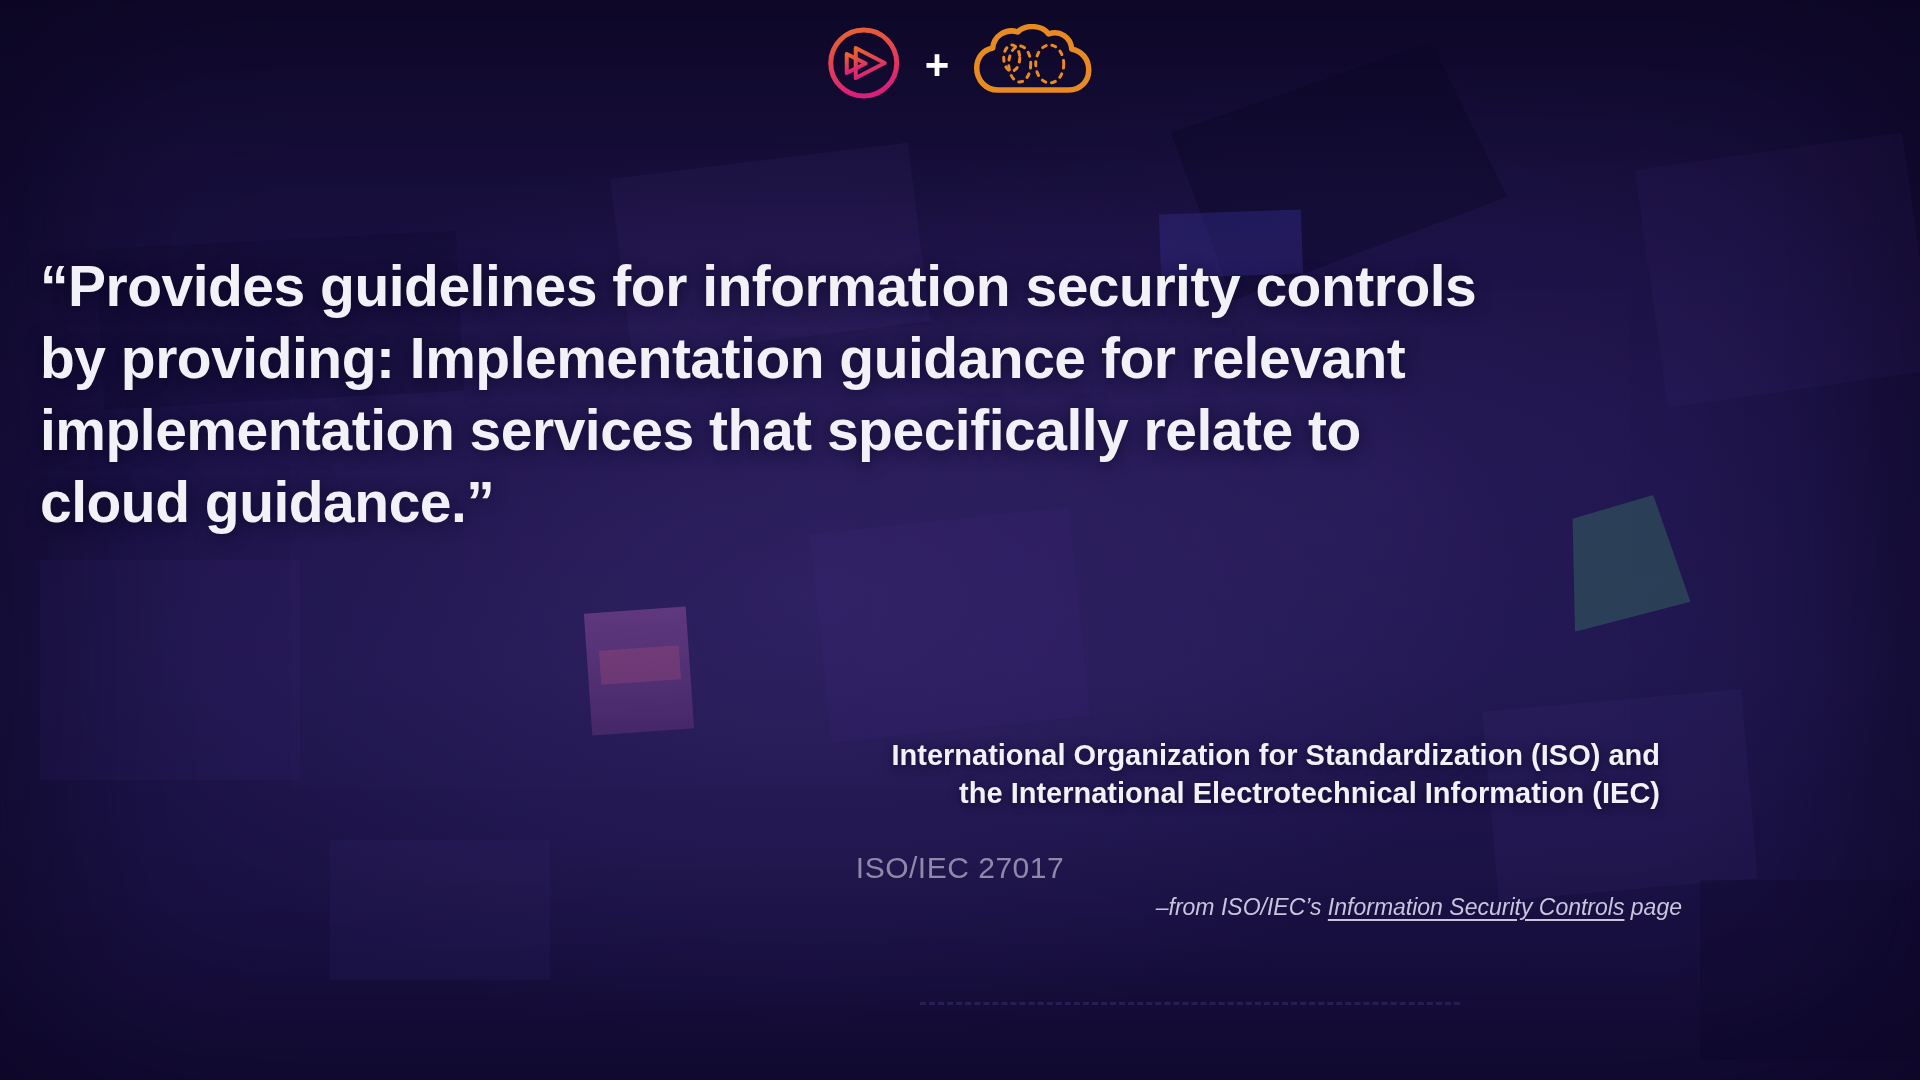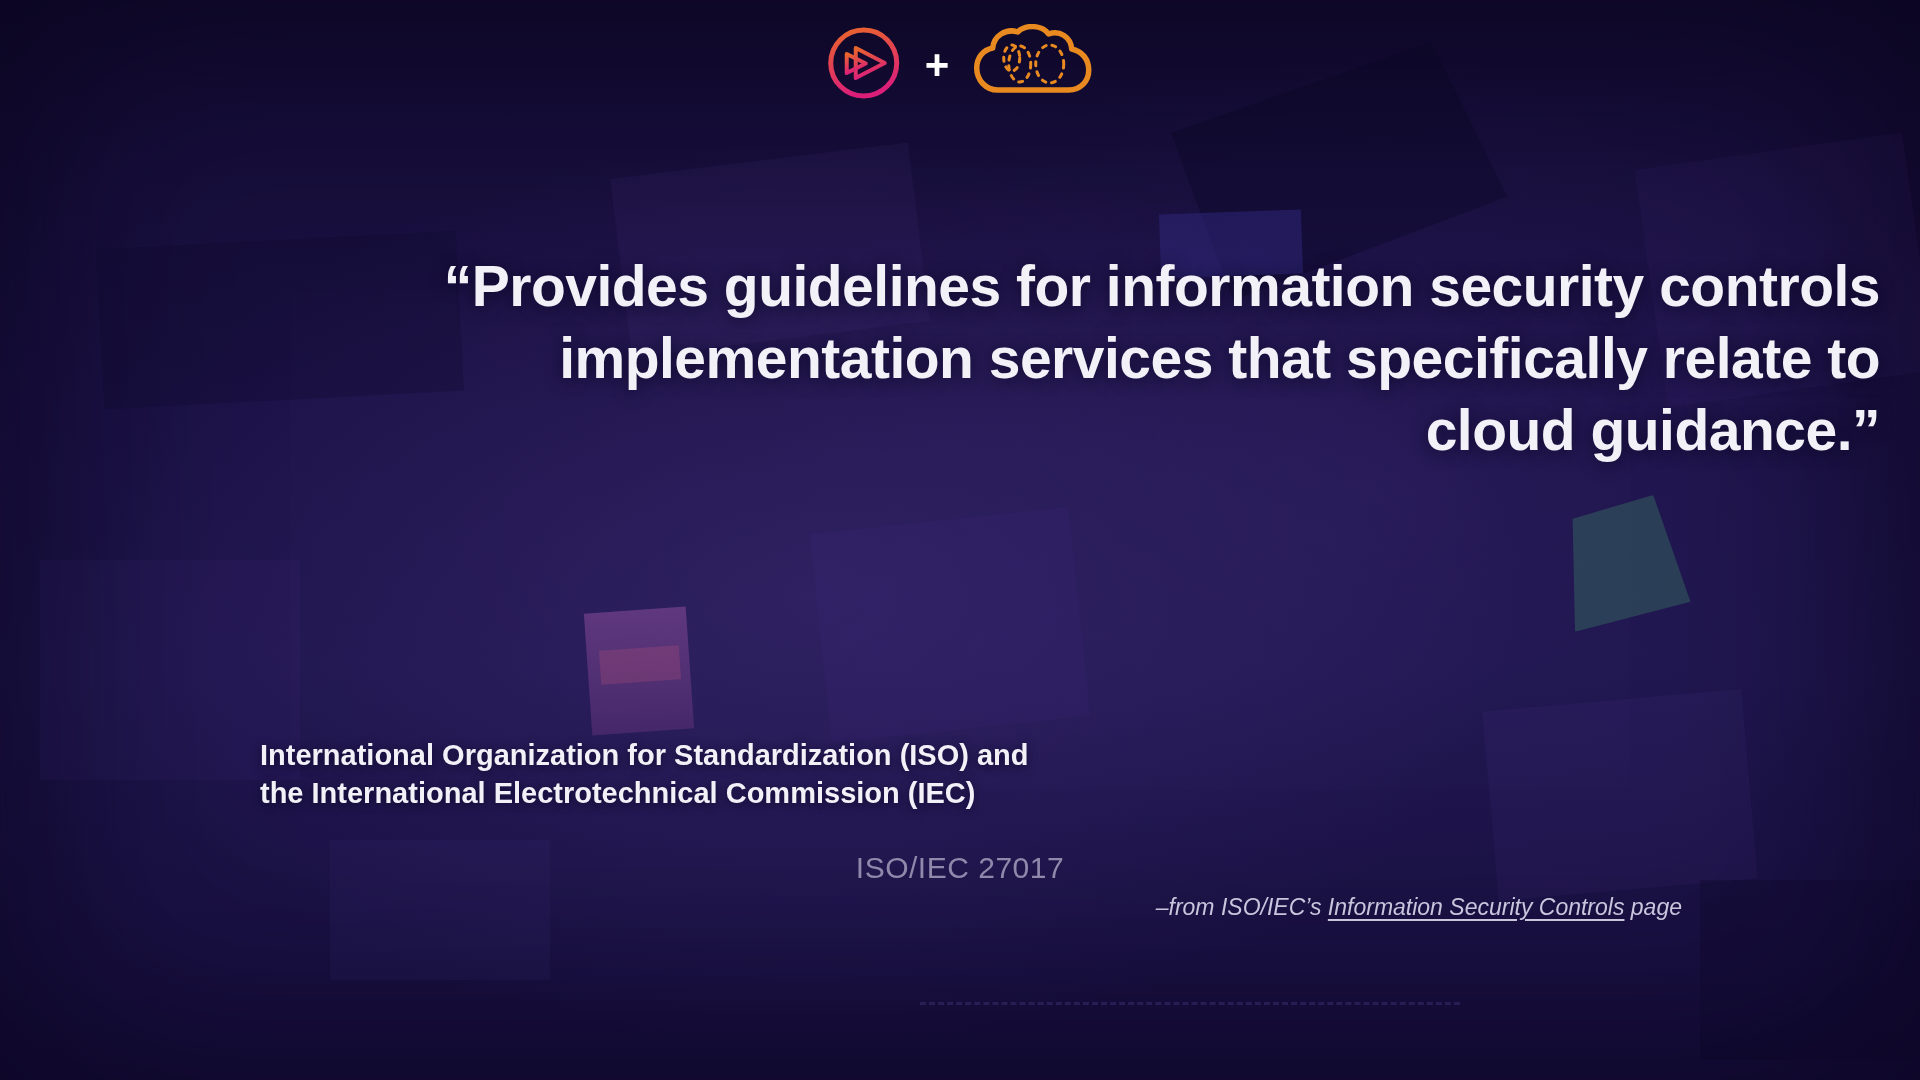--- a/index.html
+++ b/index.html
@@ -17,28 +17,28 @@
   .brand-row{
     position:absolute;top:24px;left:50%;transform:translateX(-50%);
     display:flex;align-items:center;gap:24px;
   }
   .plus{
     color:#ffffff;font-size:42px;font-weight:900;line-height:1;
     transform:translateY(2px);
   }
   .quote{
     position:absolute;top:250px;left:50%;transform:translateX(-50%);
-    width:1840px;text-align:right;
+    width:1840px;text-align:left;
     color:#F2F1F7;font-weight:700;font-size:57px;line-height:72px;
     letter-spacing:-0.5px;
     text-shadow:0 2px 16px rgba(8,4,28,0.65);
   }
   .attribution{
     position:absolute;top:736px;left:50%;transform:translateX(-50%);
-    width:1400px;text-align:left;
+    width:1400px;text-align:right;
     color:#F2F1F7;font-weight:700;font-size:29px;line-height:38px;
     text-shadow:0 2px 10px rgba(8,4,28,0.6);
   }
   .standard-label{
     position:absolute;top:851px;left:50%;transform:translateX(-50%);
     color:#8F89AB;font-size:30px;font-weight:400;letter-spacing:0.5px;
     text-align:right;
   }
   .footnote{
     position:absolute;top:894px;right:238px;
@@ -85,27 +85,28 @@
     <svg width="120" height="78" viewBox="0 0 120 78" aria-hidden="true">
       <path d="M 24 66 H 95 C 107 66 115 57 115 46 C 115 35 108 27 98 25 C 97 13 86 6 75 10 C 68 1 52 0 44 8 C 32 4 20 12 19 24 C 9 26 3 34 3 44 C 3 56 12 66 24 66 Z" fill="none" stroke="#E98A20" stroke-width="5.5" stroke-linejoin="round"></path>
       <ellipse cx="38" cy="34" rx="8" ry="13" fill="none" stroke="#E98A20" stroke-width="3" stroke-dasharray="4 6" stroke-linecap="round"></ellipse>
       <ellipse cx="46" cy="40" rx="11" ry="18" fill="none" stroke="#E98A20" stroke-width="3" stroke-dasharray="4 6" stroke-linecap="round"></ellipse>
       <ellipse cx="76" cy="40" rx="14" ry="19" fill="none" stroke="#E98A20" stroke-width="3" stroke-dasharray="4 6" stroke-linecap="round"></ellipse>
     </svg>
   </div>
 
   <div class="quote">
     <div>“Provides guidelines for information security controls</div>
+    <div>by providing: Implementation guidance for relevant</div>
     <div>implementation services that specifically relate to</div>
     <div>cloud guidance.”</div>
   </div>
 
   <div class="attribution">
     <div>International Organization for Standardization (ISO) and</div>
-    <div>the International Electrotechnical Commission (IEC)</div>
+    <div>the International Electrotechnical Information (IEC)</div>
   </div>
 
   <div class="standard-label">ISO/IEC 27017</div>
 
   <div class="footnote">
     <span>–from ISO/IEC’s </span><span class="link">Information Security Controls</span><span> page</span>
   </div>
 
 </div>
 

